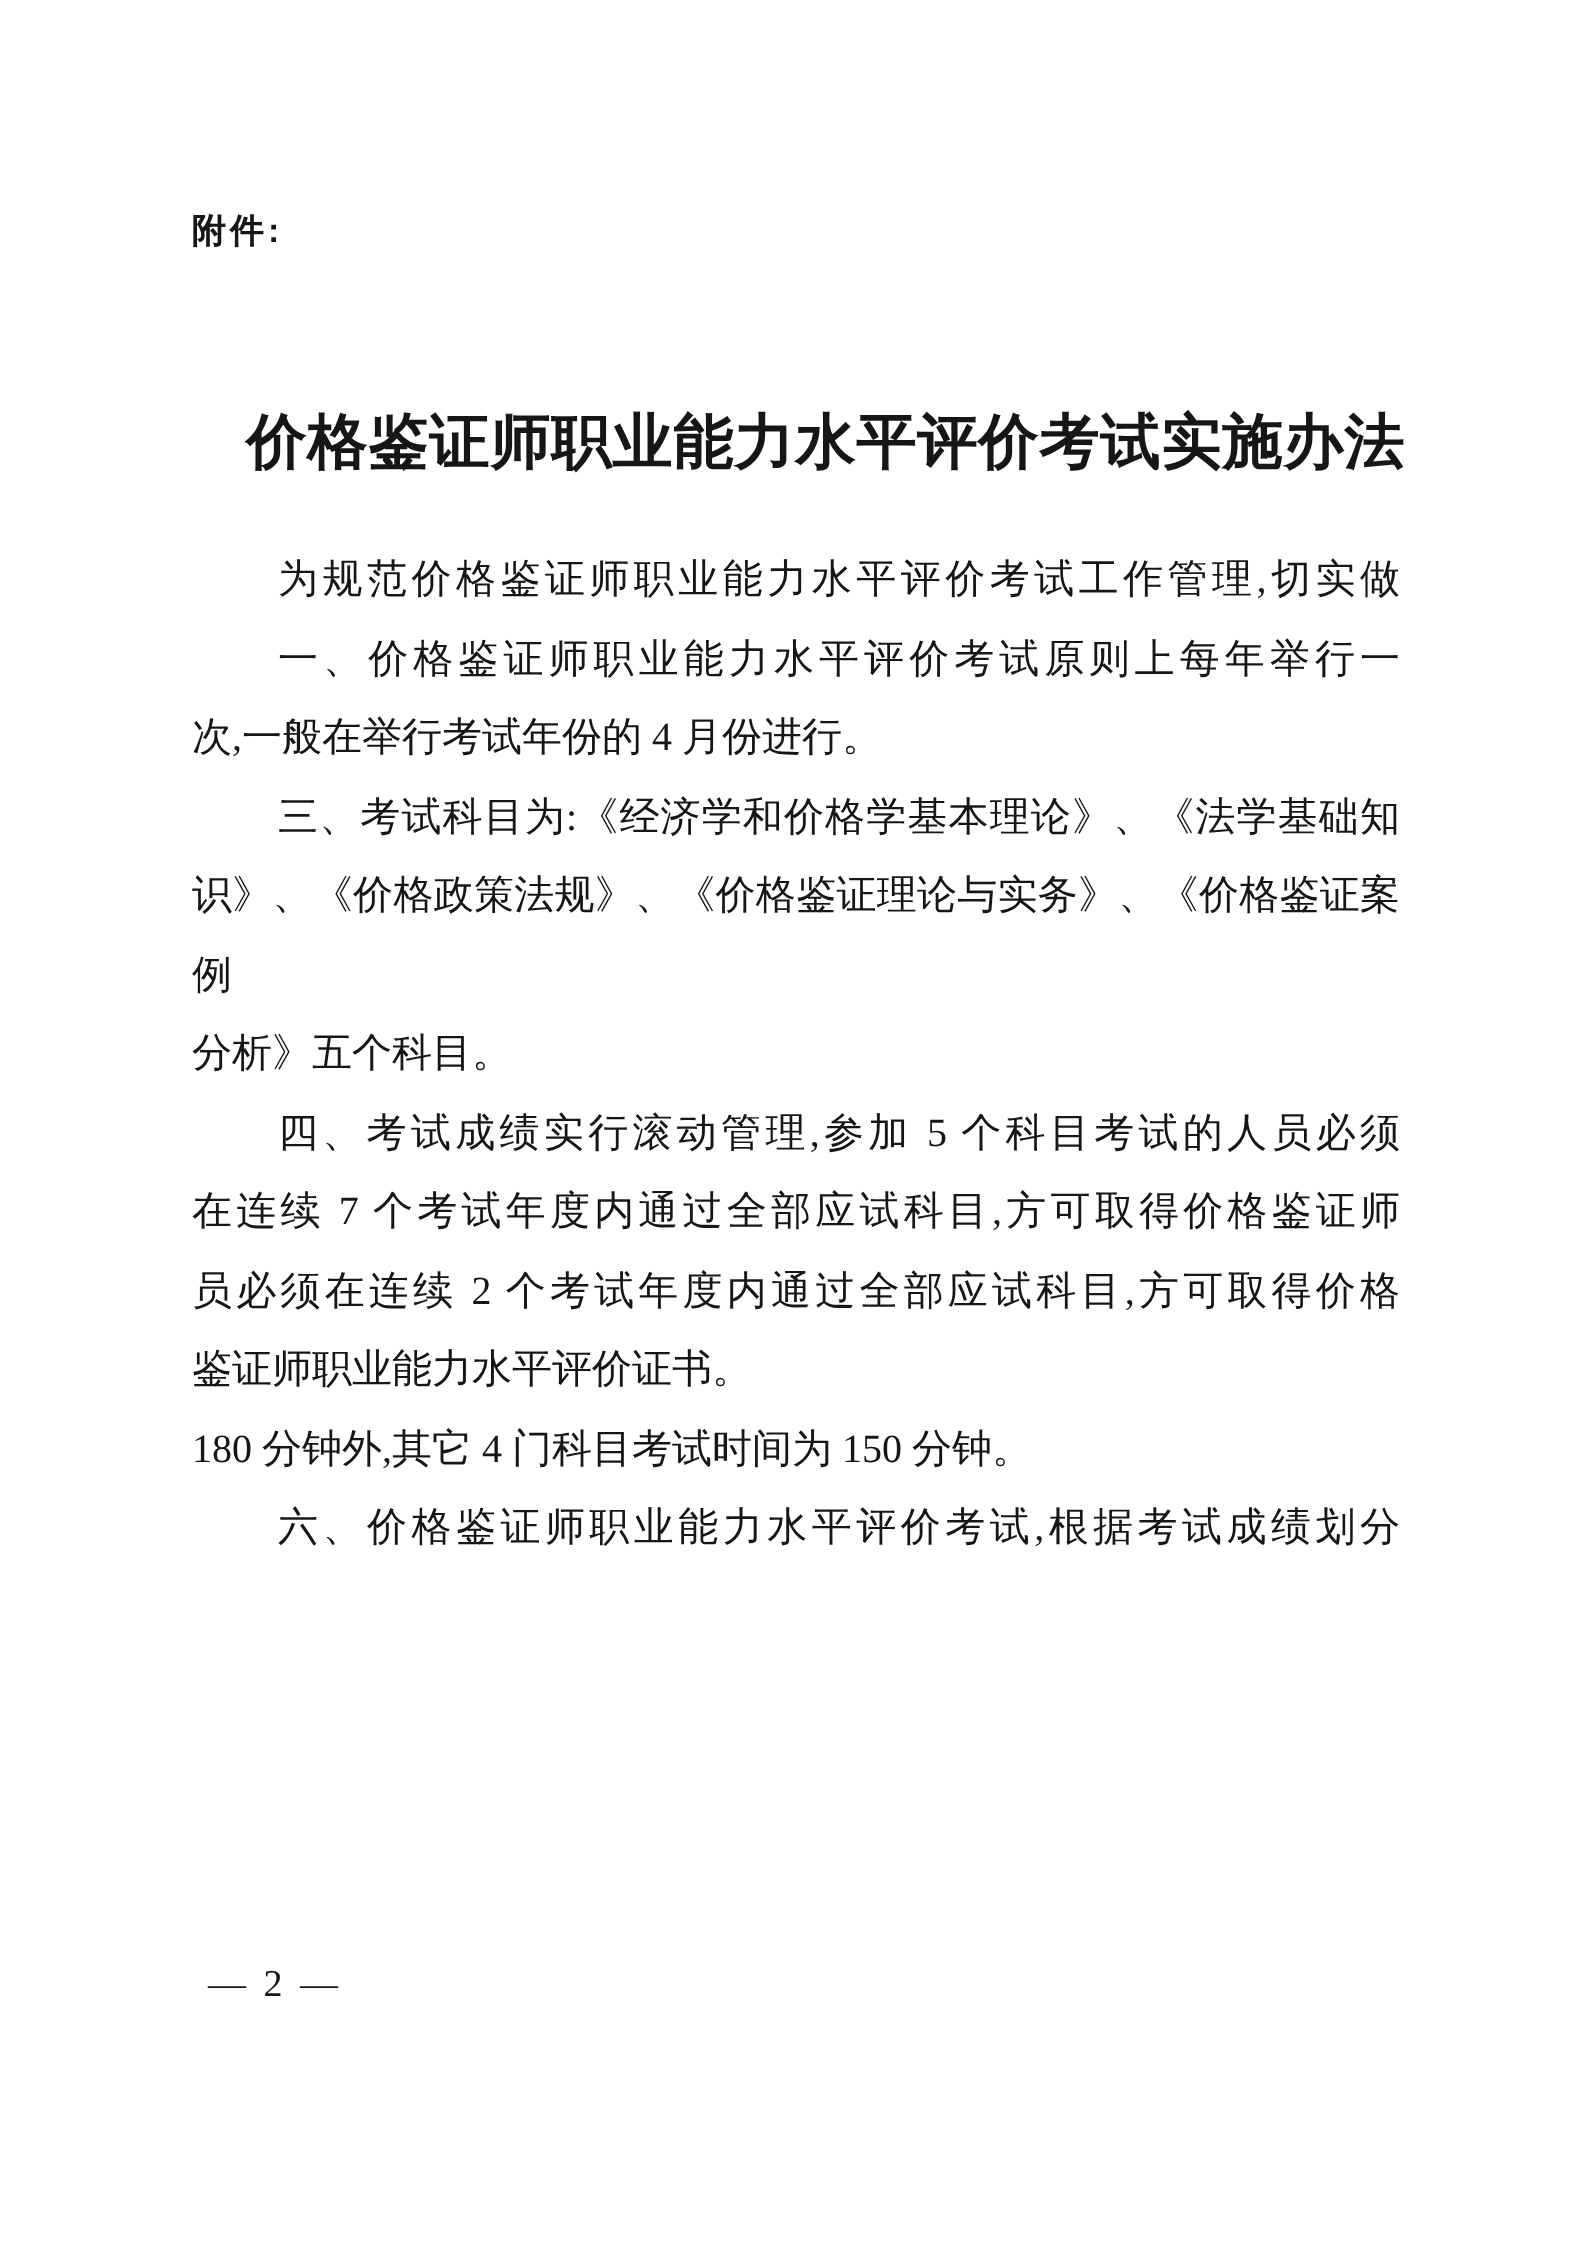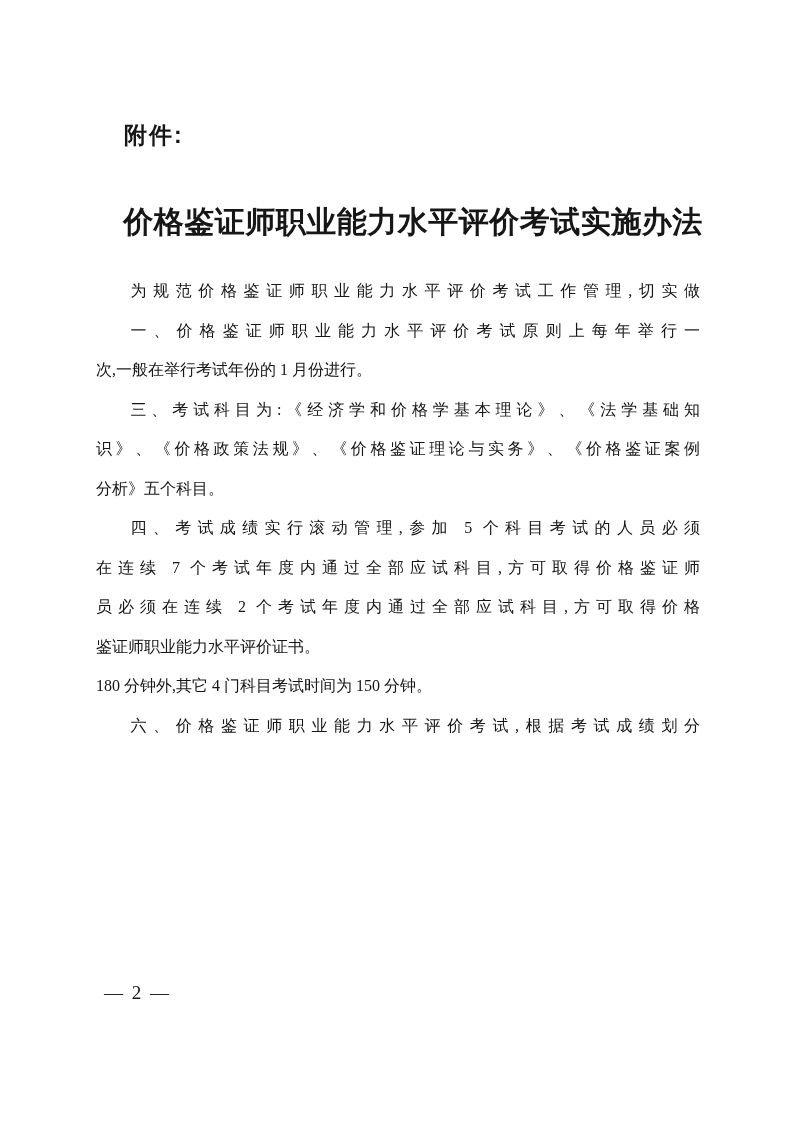--- a/index.html
+++ b/index.html
@@ -12,47 +12,46 @@
     width: 793px;
     height: 1123px;
     background: #ffffff;
     font-family: "Liberation Serif", "DejaVu Serif", serif;
     color: #161616;
     overflow: hidden;
   }
   .attachment-label {
     position: absolute;
     left: 96px;
-    top: 120px;
+    top: 101px;
     font-family: "Liberation Sans", "DejaVu Sans", sans-serif;
     font-weight: 700;
-    font-size: 23px;
+    font-size: 17px;
     letter-spacing: 2px;
     line-height: 30px;
-    margin-left: 28px;
   }
   .doc-title {
     position: absolute;
     left: 96px;
     top: 188px;
     width: 604px;
     margin: 15px;
     text-align: center;
     font-size: 30px;
     font-weight: 700;
     letter-spacing: 0.5px;
     line-height: 38px;
     white-space: nowrap;
   }
   .doc-body {
     position: absolute;
     left: 96px;
     top: 271px;
     width: 604px;
-    font-size: 16px;
+    font-size: 20px;
     line-height: 39.5px;
   }
   .paragraph {
     margin: 0;
     padding: 0;
   }
   .line {
     text-align: justify;
     text-align-last: left;
     white-space: normal;
@@ -82,21 +81,21 @@
   <h1 class="doc-title">价格鉴证师职业能力水平评价考试实施办法</h1>
 
   <div class="doc-body">
 
     <div class="paragraph">
       <div class="line fl j">为规范价格鉴证师职业能力水平评价考试工作管理,切实做</div>
     </div>
 
     <div class="paragraph">
       <div class="line fl j">一、价格鉴证师职业能力水平评价考试原则上每年举行一</div>
-      <div class="line">次,一般在举行考试年份的 1 月份进行。</div>
+      <div class="line">次,一般在举行考试年份的 4 月份进行。</div>
     </div>
 
 
     <div class="paragraph">
       <div class="line fl j">三、考试科目为:《经济学和价格学基本理论》、《法学基础知</div>
       <div class="line j">识》、《价格政策法规》、《价格鉴证理论与实务》、《价格鉴证案例</div>
       <div class="line">分析》五个科目。</div>
     </div>
 
     <div class="paragraph">

